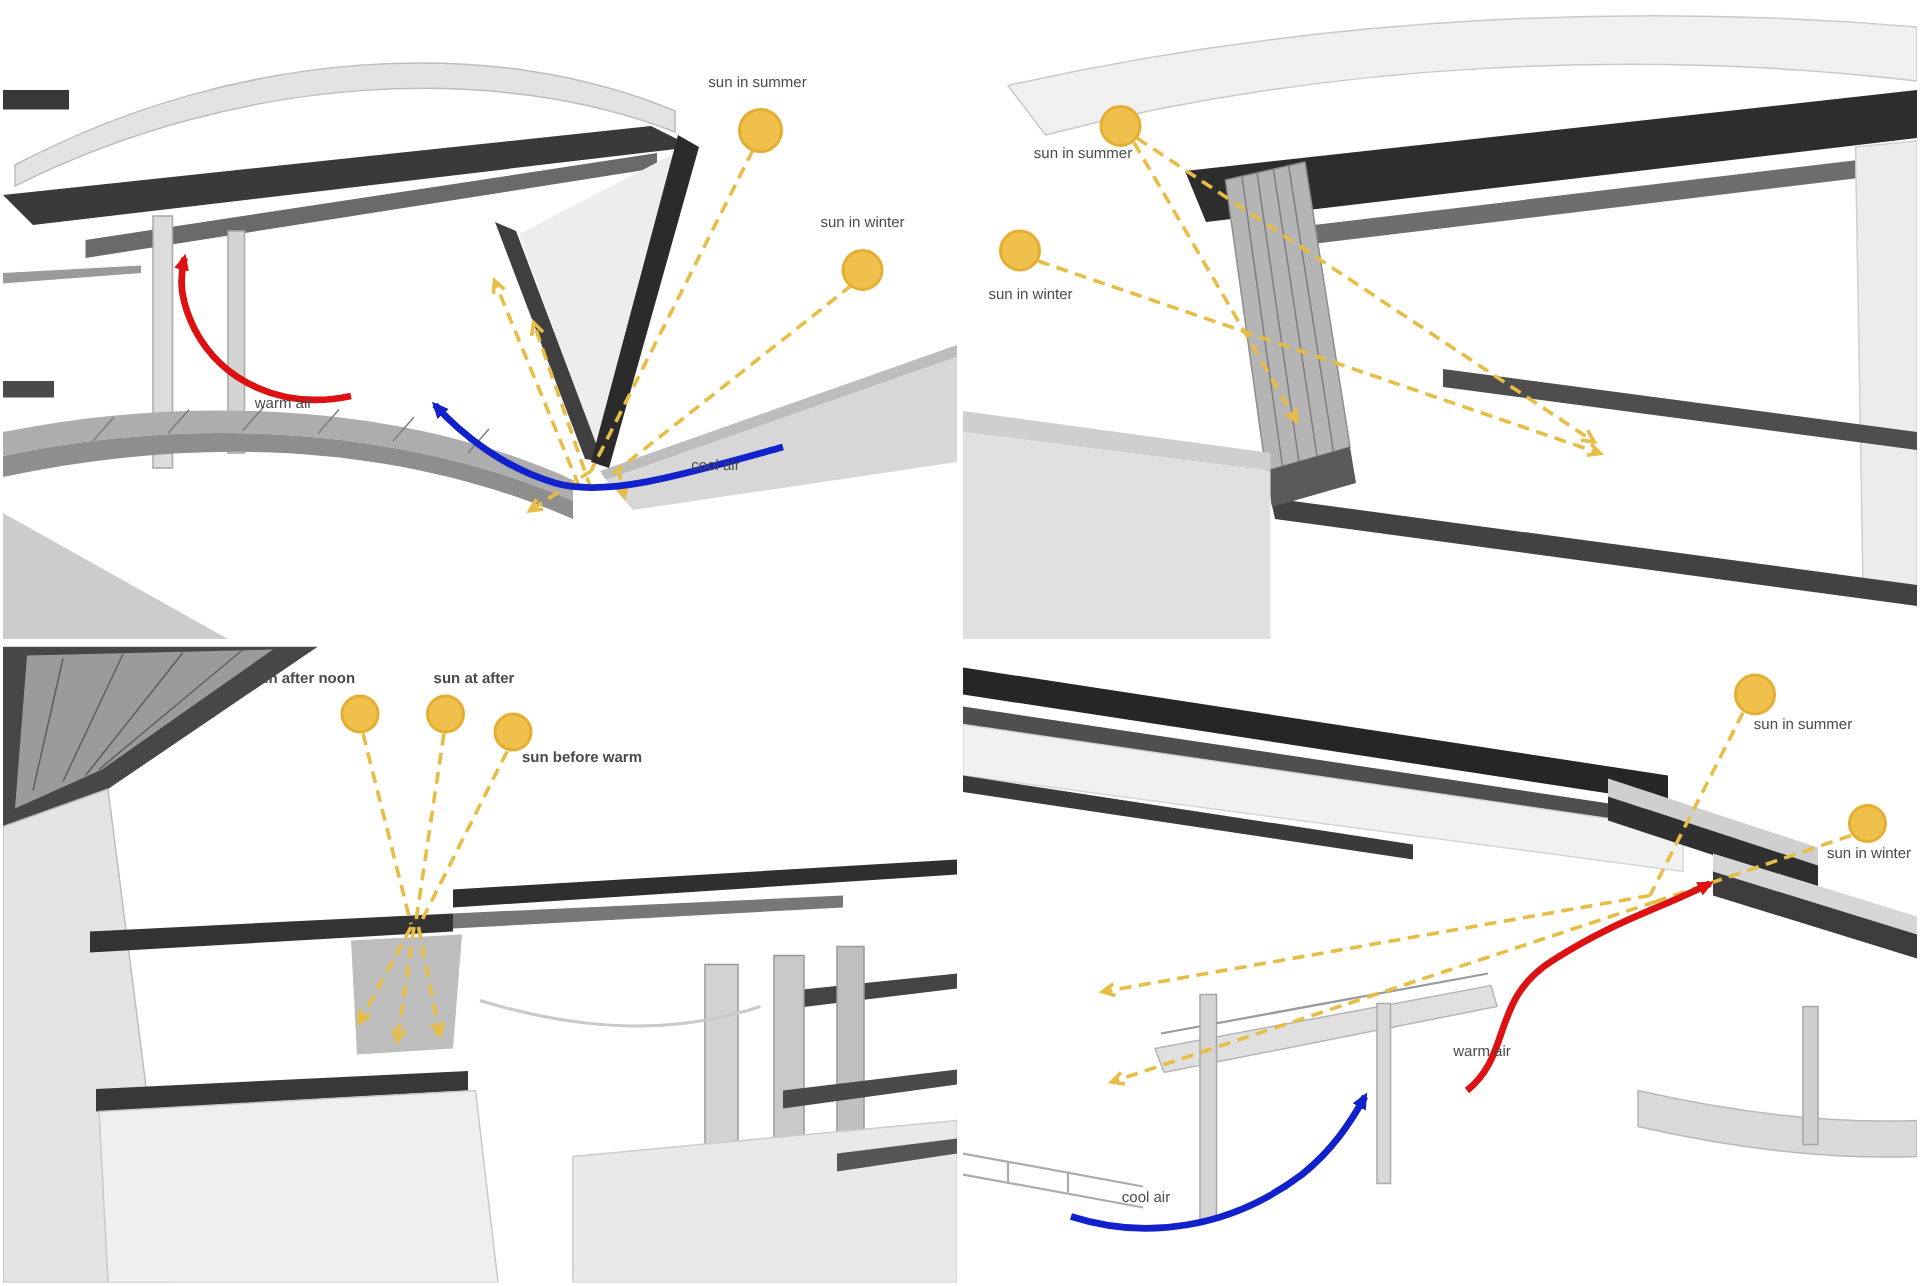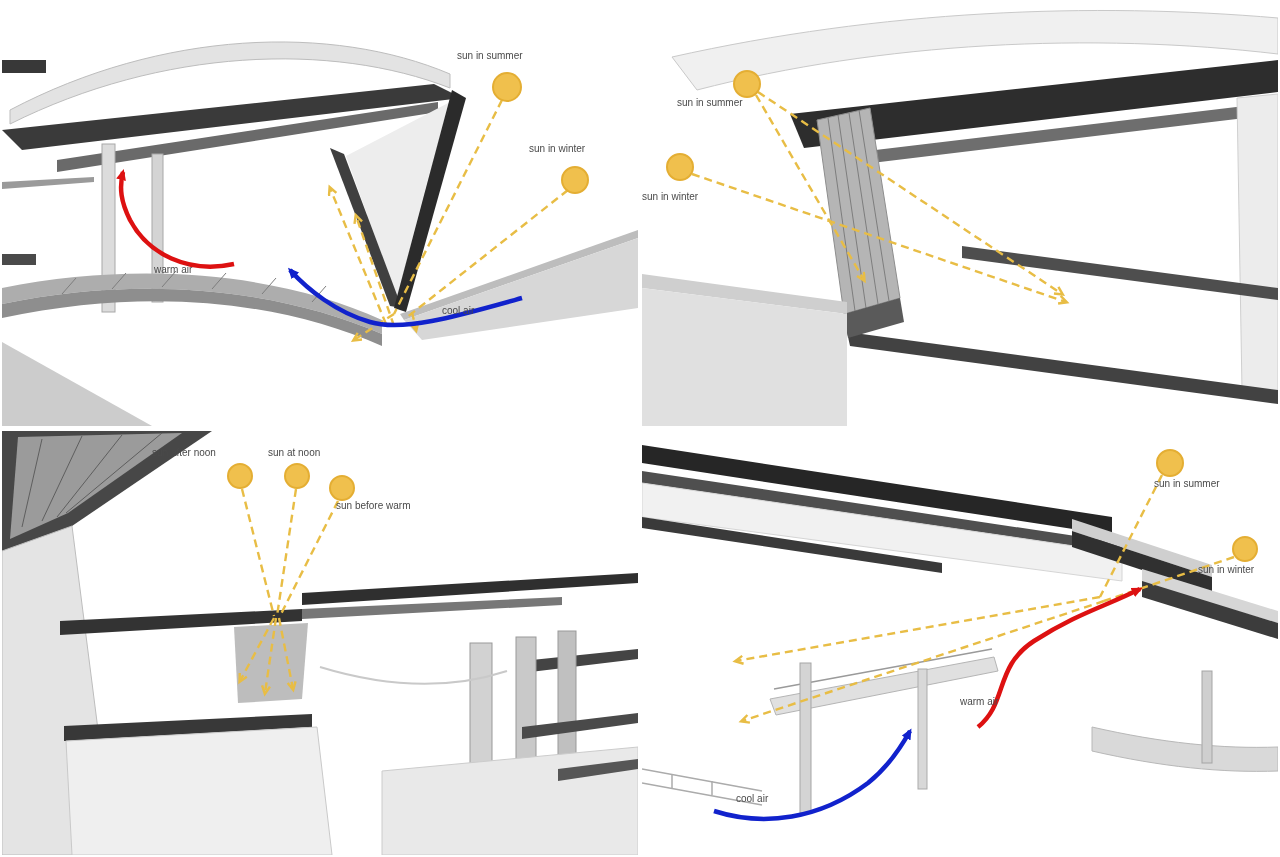--- a/index.html
+++ b/index.html
@@ -2,23 +2,23 @@
 <html><head>
 <meta charset="utf-8">
 <style>
   html,body{margin:0;padding:0;background:#fff;}
   .figure{position:relative;width:1280px;height:857px;background:#fff;overflow:hidden;
           font-family:"Liberation Sans",sans-serif;}
   .panel{position:absolute;width:636px;height:424px;background:#fff;}
   .panel svg{position:absolute;left:0;top:0;width:100%;height:100%;}
   #panel-tl{left:2px;top:2px;}
   #panel-tr{left:642px;top:2px;}
-  #panel-bl{left:2px;top:431px;}
+  #panel-bl{left:2px;top:431px;font-weight:bold;}
   #panel-br{left:642px;top:431px;}
-  .lbl{position:absolute;font-size:10px;color:#4a4a4a;line-height:11px;
+  .lbl{position:absolute;font-size:10px;color:#4a4a4a;text-align:center;line-height:11px;
        white-space:nowrap;}
 </style>
 </head>
 <body>
 
 <svg width="0" height="0" style="position:absolute" aria-hidden="true">
   <defs>
     <marker id="mray" markerWidth="12" markerHeight="12" refX="8" refY="5" orient="auto" markerUnits="userSpaceOnUse">
       <path d="M1,1 L9,5 L1,9" fill="none" stroke="#e8bd45" stroke-width="2.4"></path>
     </marker>
@@ -145,21 +145,21 @@
         <line x1="336" y1="70" x2="278" y2="185"></line>
         <line x1="272" y1="187" x2="238" y2="250" marker-end="url(#mray)"></line>
         <line x1="274" y1="187" x2="263" y2="262" marker-end="url(#mray)"></line>
         <line x1="277" y1="187" x2="291" y2="258" marker-end="url(#mray)"></line>
       </g>
       <circle cx="238" cy="45" r="12" fill="#f0c04d" stroke="#e4ae33" stroke-width="2"></circle>
       <circle cx="295" cy="45" r="12" fill="#f0c04d" stroke="#e4ae33" stroke-width="2"></circle>
       <circle cx="340" cy="57" r="12" fill="#f0c04d" stroke="#e4ae33" stroke-width="2"></circle>
     </svg>
     <span class="lbl" style="left:150px;top:16px;width:100px">sun after noon</span>
-    <span class="lbl" style="left:266px;top:16px;width:96px">sun at noon</span>
+    <span class="lbl" style="left:266px;top:16px;width:96px">sun at after</span>
     <span class="lbl" style="left:334px;top:69px;width:104px">sun before warm</span>
   </div>
 
   <div class="panel" id="panel-br">
     <svg viewBox="0 0 636 424">
       <g>
         <polygon points="0,14 470,86 470,104 0,32" fill="#262626"></polygon>
         <polygon points="0,40 480,112 480,122 0,52" fill="#4f4f4f"></polygon>
         <polygon points="0,52 480,122 480,150 0,86" fill="#f1f1f1" stroke="#d5d5d5" stroke-width="1"></polygon>
         <polygon points="0,86 300,132 300,142 0,97" fill="#3a3a3a"></polygon>

